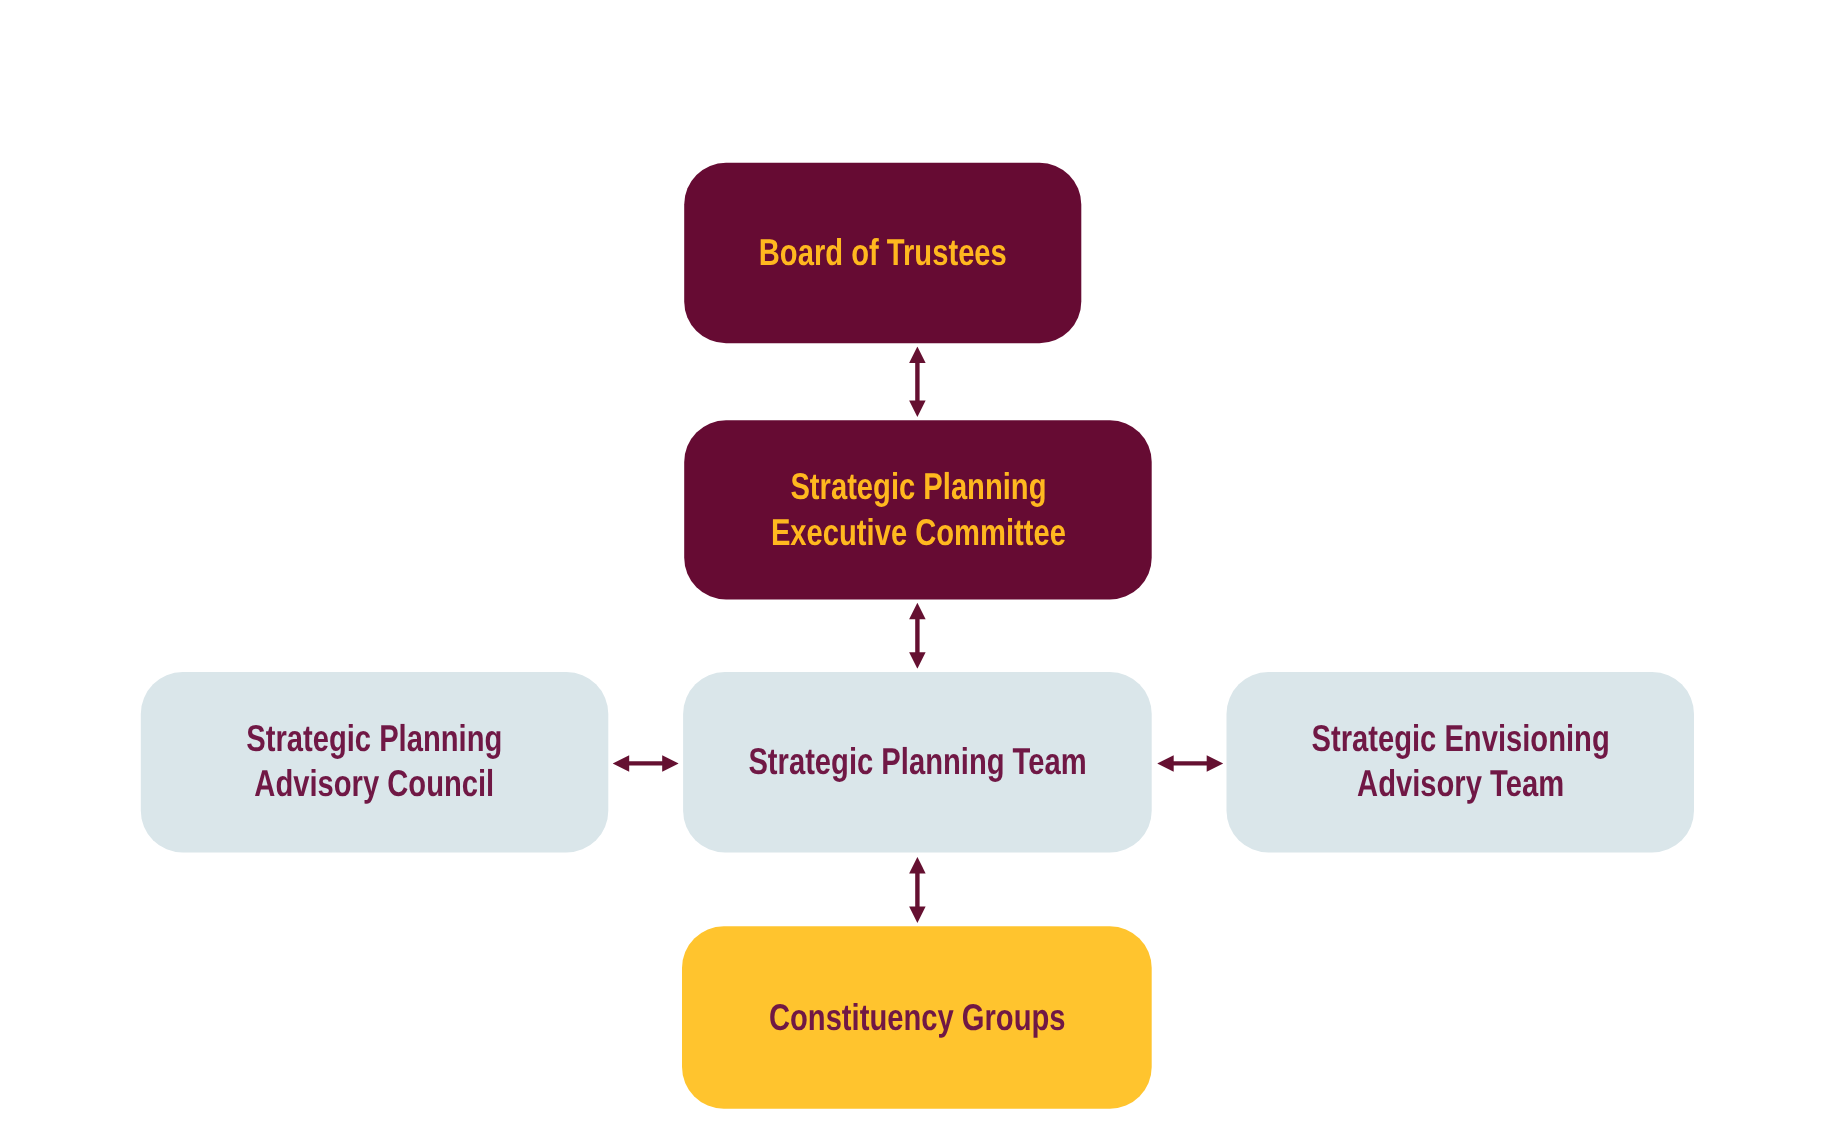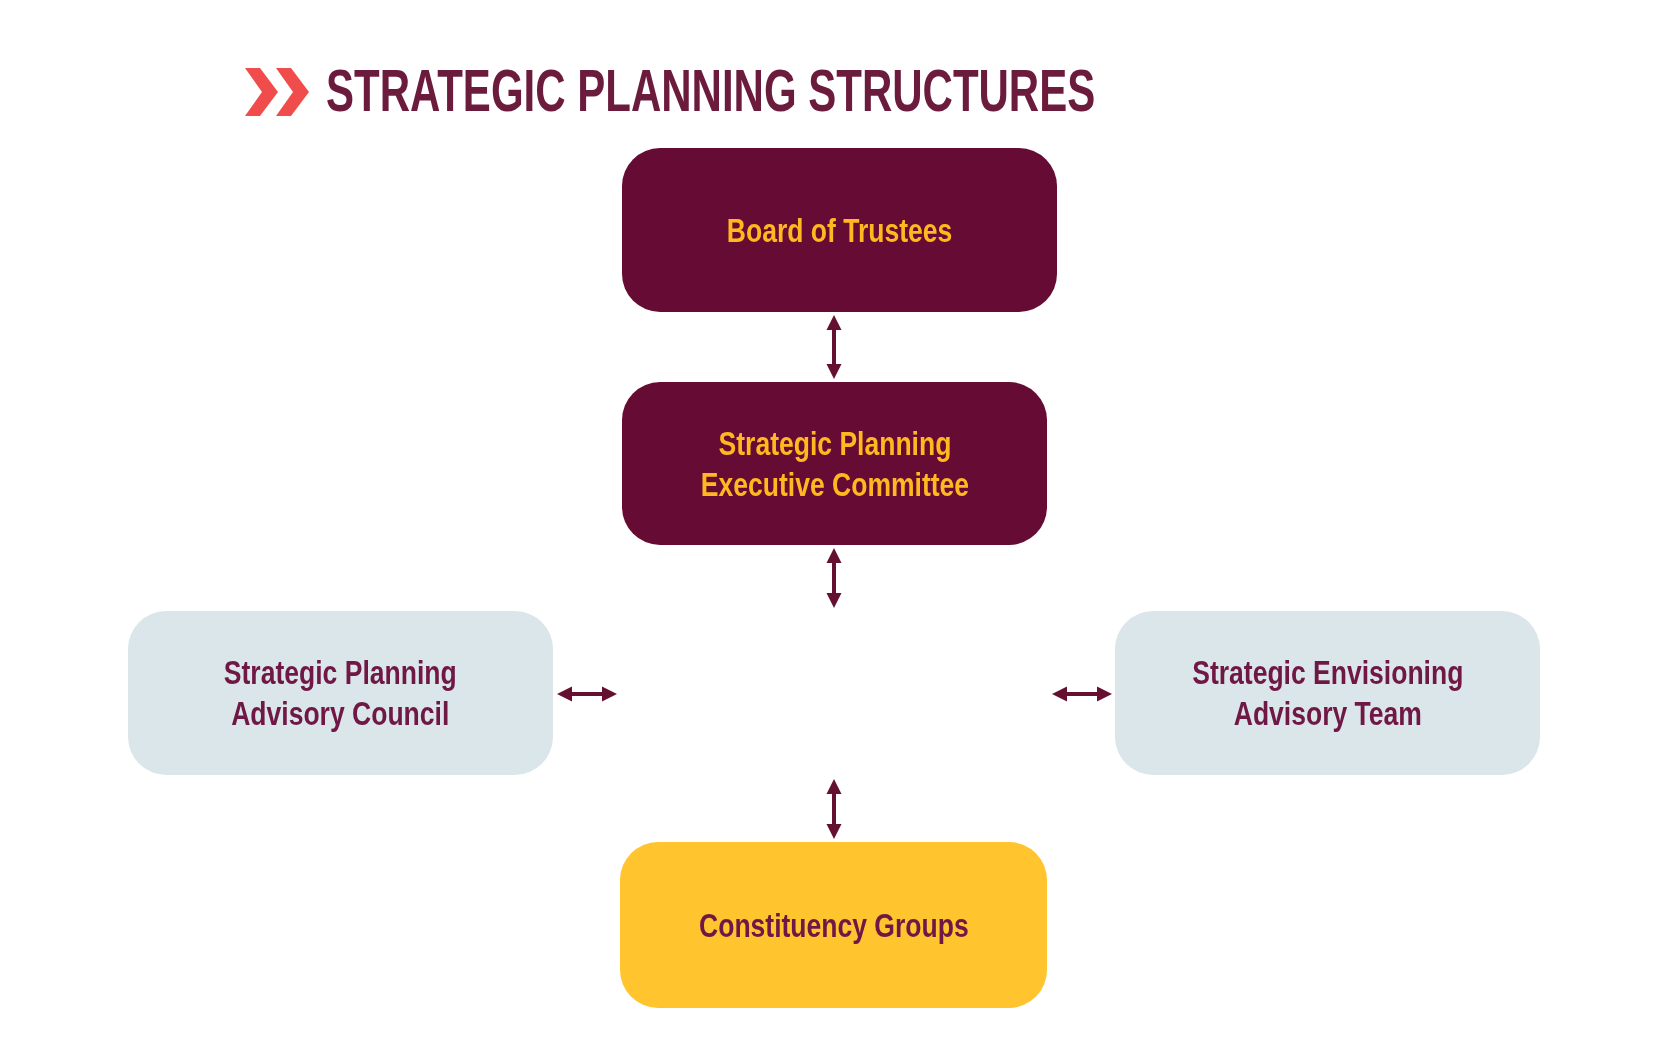--- a/index.html
+++ b/index.html
@@ -64,21 +64,21 @@
   .node .lbl {
     display: inline-block;
     transform: scaleX(0.78);
     transform-origin: center center;
     white-space: pre-line;
   }
   .node.maroon { background: #660B33; color: #FFB81F; }
   .node.light  { background: #DAE6EA; color: #701845; }
   .node.gold   { background: #FFC42E; color: #701845; }
 
-  #node-board        { left: 622px; top: 148px; width: 435px; height: 164px; }
+  #node-board        { left: 622px; top: 148px; width: 361px; height: 164px; }
   #node-exec         { left: 622px; top: 382px; width: 425px; height: 163px; }
   #node-council      { left: 128px; top: 611px; width: 425px; height: 164px; }
   #node-team         { left: 621px; top: 611px; width: 426px; height: 164px; }
   #node-envisioning  { left: 1115px; top: 611px; width: 425px; height: 164px; }
   #node-constituency { left: 620px; top: 842px; width: 427px; height: 166px; }
 
   
   .arrow { position: absolute; }
   #arrow-board-exec   { left: 822px; top: 315px; }
   #arrow-exec-team    { left: 822px; top: 548px; }
@@ -87,42 +87,38 @@
   #arrow-team-envis   { left: 1052px; top: 681px; }
   .arrow svg { display: block; }
   .arrow-stroke { stroke: #651031; }
   .arrow-fill   { fill: #651031; }
 </style>
 </head>
 <body>
 
 <div class="canvas">
 
-  <div class="title-row">
-    <svg class="chevrons" viewBox="0 0 66 48" aria-hidden="true">
-      <polygon points="0,0 15,0 33,24 15,48 0,48 17,24" fill="#F04C4B"></polygon>
-      <polygon points="31,0 46,0 64,24 46,48 31,48 48,24" fill="#F04C4B"></polygon>
-    </svg>
-    <h1 class="title"><span class="cond">STRATEGIC PLANNING STRUCTURES</span></h1>
-  </div>
 
   <div class="node maroon" id="node-board">
     <span class="lbl">Board of Trustees</span>
   </div>
 
   <div class="node maroon" id="node-exec">
     <span class="lbl">Strategic Planning
 Executive Committee</span>
   </div>
 
   <div class="node light" id="node-council">
     <span class="lbl">Strategic Planning
 Advisory Council</span>
   </div>
 
+  <div class="node light" id="node-team">
+    <span class="lbl">Strategic Planning Team</span>
+  </div>
 
   <div class="node gold" id="node-constituency">
     <span class="lbl">Constituency Groups</span>
   </div>
 
   <div class="node light" id="node-envisioning">
     <span class="lbl">Strategic Envisioning
 Advisory Team</span>
   </div>
 

